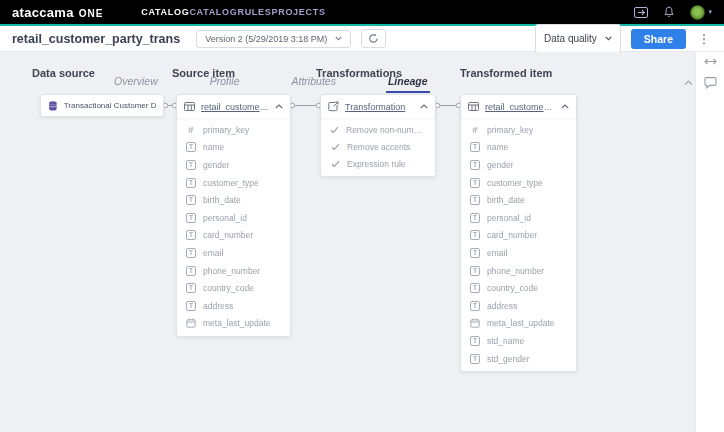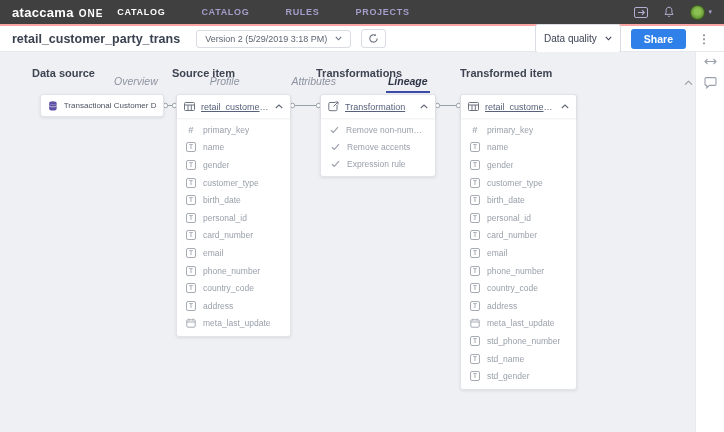--- a/index.html
+++ b/index.html
@@ -1,23 +1,23 @@
 <!DOCTYPE html>
 <html><head>
 <meta charset="utf-8">
 <style>
   * { margin:0; padding:0; box-sizing:border-box; }
   html,body { width:724px; height:432px; overflow:hidden; font-family:"Liberation Sans", sans-serif; background:#fff; }
 
   
-  .topbar { height:26px; background:#404040; border-bottom:2px solid #fca5a5; display:flex; align-items:center; padding:0 12px; }
+  .topbar { height:26px; background:#000000; border-bottom:2px solid #14b8a6; display:flex; align-items:center; padding:0 12px; }
   .brand { display:flex; align-items:baseline; cursor:pointer; }
   .brand-main { color:#ffffff; font-weight:700; font-size:13px; letter-spacing:.3px; }
   .brand-one { color:#ffffff; font-size:10px; font-weight:700; margin-left:5px; letter-spacing:1px; }
-  .topnav-items { display:flex; margin-left:14px; gap:36px; }
+  .topnav-items { display:flex; margin-left:38px; }
   .nav-item { color:#a59ecb; font-size:9px; font-weight:700; letter-spacing:.7px; cursor:pointer; }
   .nav-item.active { color:#ffffff; }
   .topbar-right { margin-left:auto; display:flex; align-items:center; gap:15px; }
   .tb-icon { display:flex; align-items:center; cursor:pointer; }
   .avatar-wrap { display:flex; align-items:center; gap:3px; cursor:pointer; }
   .avatar { width:15px; height:15px; border-radius:50%; background:radial-gradient(circle at 50% 45%, #8cc152 30%, #5d8f2f 75%, #466d22 100%); border:1px solid #3c5e1d; }
   .avatar-caret { color:#a79fc6; font-size:7px; }
 
   
   .toolbar { height:26px; background:#fff; border-bottom:1px solid #e6e8ec; display:flex; align-items:center; padding:0 12px; gap:10px; }
@@ -347,24 +347,20 @@
                   <rect x="0.8" y="1.8" width="8.4" height="7.4" rx="1" fill="none" stroke="#a6abb4"></rect>
                   <line x1="3" y1="0.6" x2="3" y2="2.6" stroke="#a6abb4"></line>
                   <line x1="7" y1="0.6" x2="7" y2="2.6" stroke="#a6abb4"></line>
                   <line x1="0.8" y1="4" x2="9.2" y2="4" stroke="#a6abb4"></line>
                 </svg>
               </span>
               <span class="field-label">meta_last_update</span>
             </div>
             <div class="field-row">
               <span class="ticon">T</span>
-              <span class="field-label">std_phone_number</span>
-            </div>
-            <div class="field-row">
-              <span class="ticon">T</span>
               <span class="field-label">std_name</span>
             </div>
             <div class="field-row">
               <span class="ticon">T</span>
               <span class="field-label">std_gender</span>
             </div>
           </div>
       </div>
 
       <span class="canvas-caret">

